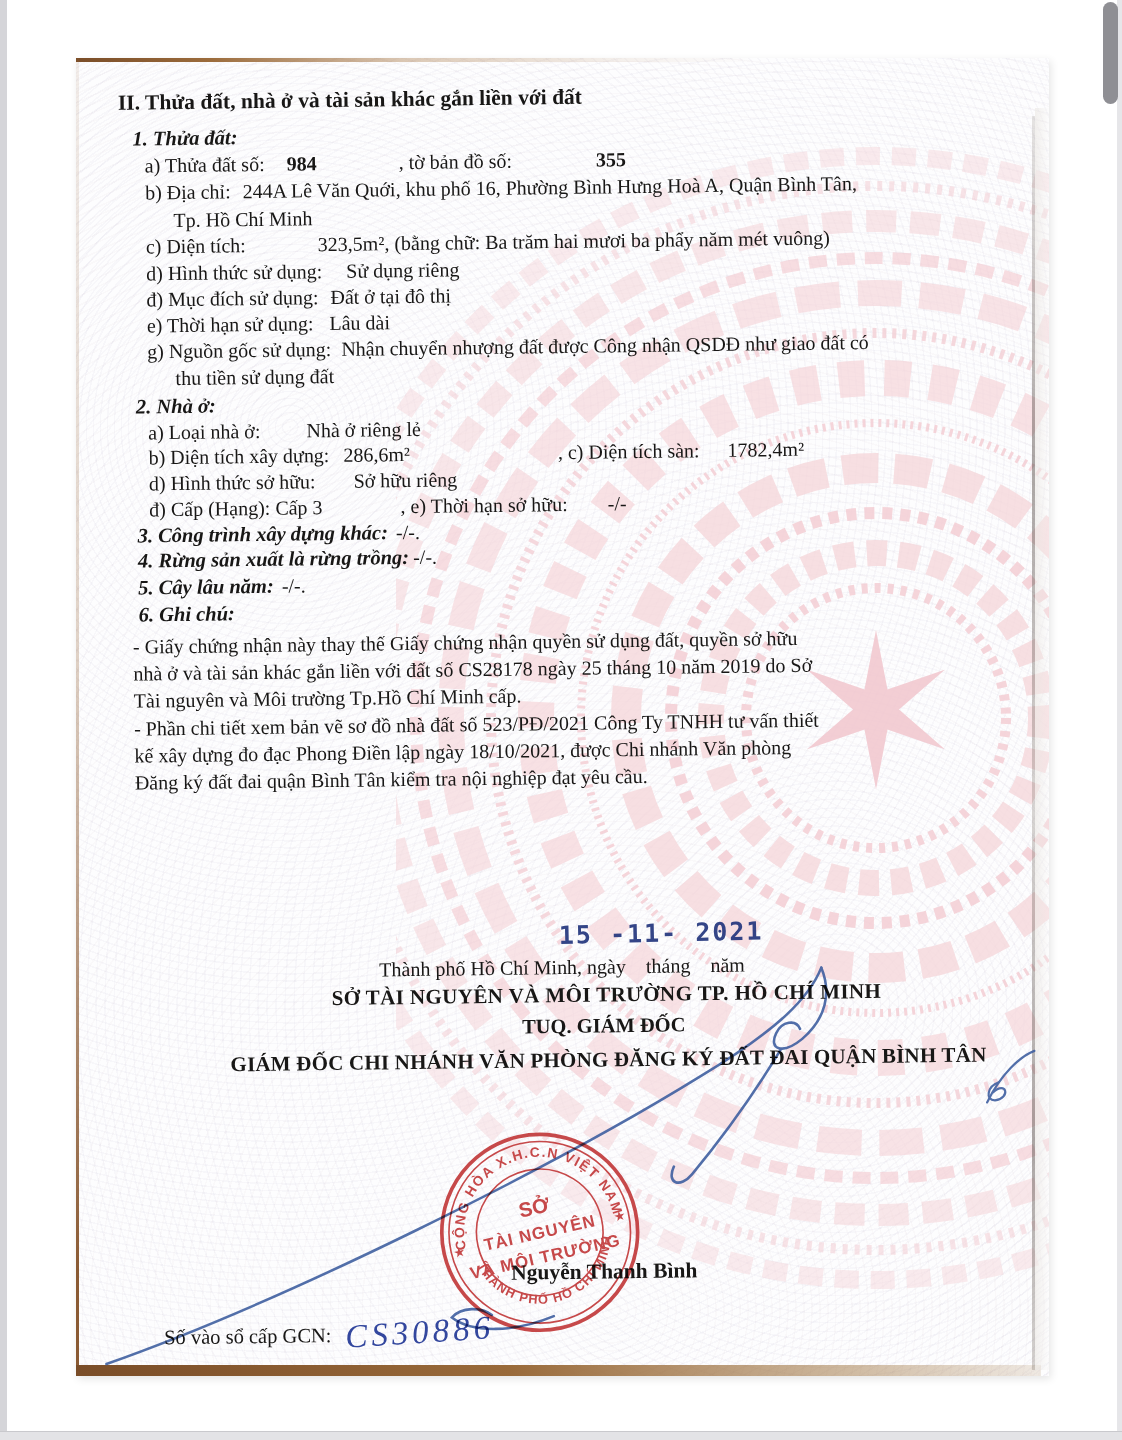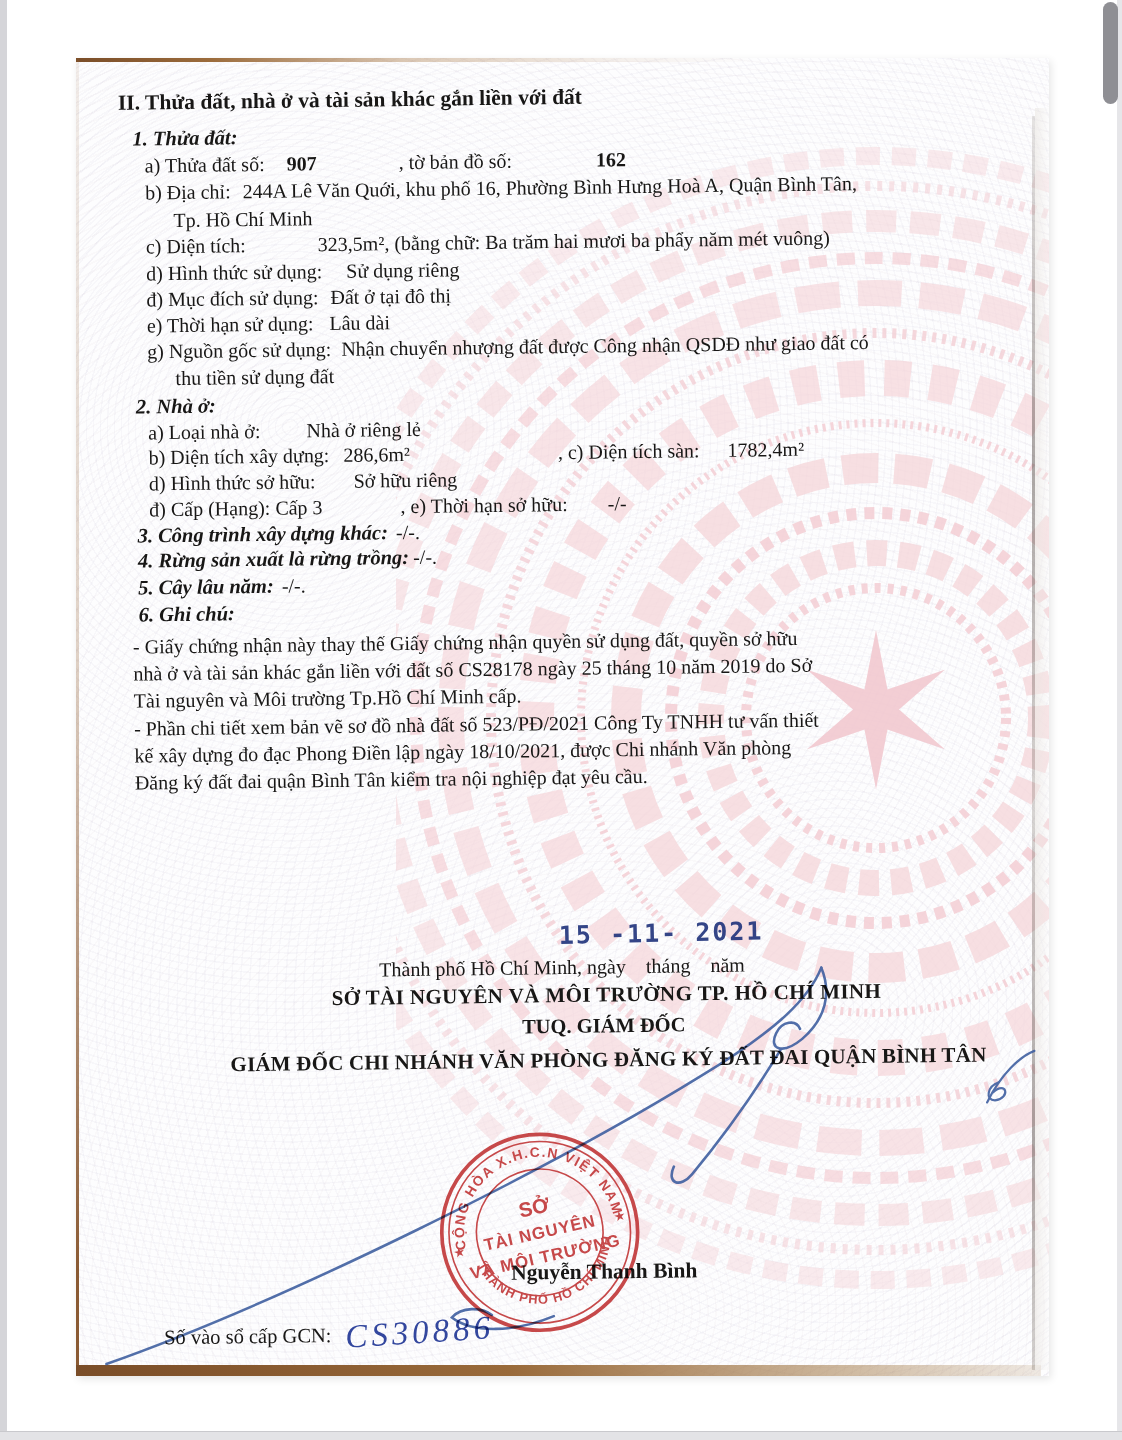--- a/index.html
+++ b/index.html
@@ -72,21 +72,21 @@
     <div class="b-bottom"></div>
     <div class="fold"></div>
     <div class="fold-shade"></div>
 
     <div class="content">
 
       <div class="line h2" style="left:50px;top:26px">II. Thửa đất, nhà ở và tài sản khác gắn liền với đất</div>
 
       <div class="line sect" style="left:64px;top:62px">1. Thửa đất:</div>
       <div class="line" style="left:76px;top:89px">
-        <span>a) Thửa đất số:</span><span class="gap" style="width:22px"></span><span class="bold">907</span><span class="gap" style="width:82px"></span><span>, tờ bản đồ số:</span><span class="gap" style="width:84px"></span><span class="bold">162</span>
+        <span>a) Thửa đất số:</span><span class="gap" style="width:22px"></span><span class="bold">984</span><span class="gap" style="width:82px"></span><span>, tờ bản đồ số:</span><span class="gap" style="width:84px"></span><span class="bold">355</span>
       </div>
       <div class="line" style="left:76px;top:116px">
         <span>b) Địa chỉ:</span><span class="gap" style="width:12px"></span><span>244A Lê Văn Quới, khu phố 16, Phường Bình Hưng Hoà A, Quận Bình Tân,</span>
       </div>
       <div class="line" style="left:104px;top:144px">Tp. Hồ Chí Minh</div>
       <div class="line" style="left:76px;top:170px">
         <span>c) Diện tích:</span><span class="gap" style="width:72px"></span><span>323,5m²</span><span>, (bằng chữ: Ba trăm hai mươi ba phẩy năm mét vuông)</span>
       </div>
       <div class="line" style="left:76px;top:197px">
         <span>d) Hình thức sử dụng:</span><span class="gap" style="width:24px"></span><span>Sử dụng riêng</span>

